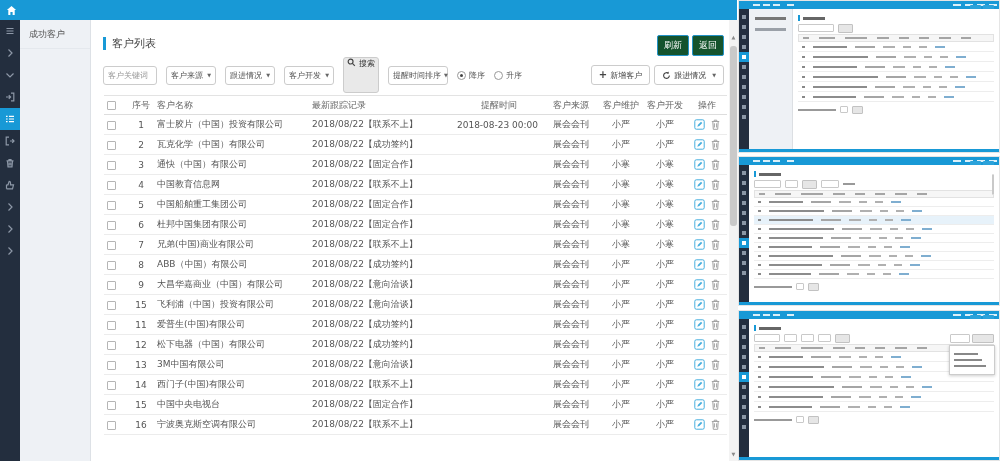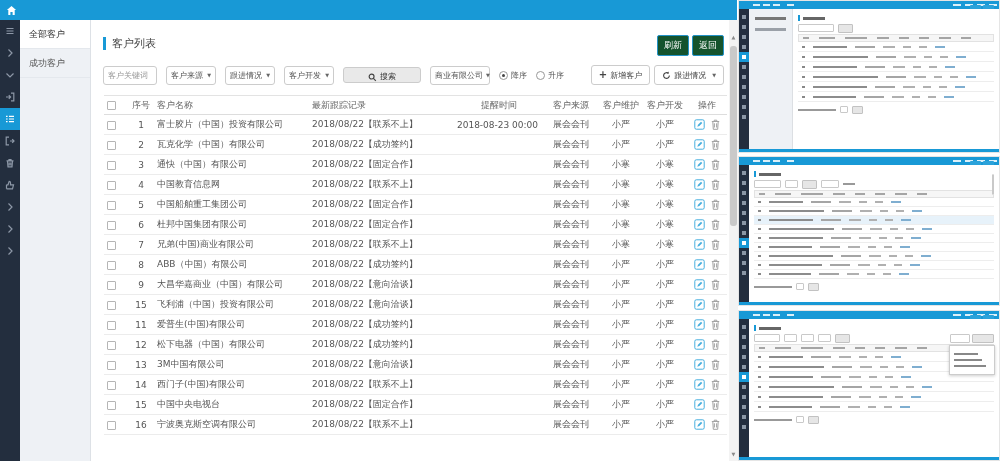--- a/index.html
+++ b/index.html
@@ -37,22 +37,22 @@
   .filter-bar { position:absolute; left:12px; right:5px; top:44px; height:22px;
     display:flex; align-items:center; gap:9px; font-size:8px; color:#777; }
   .f-input { width:54px; height:19px; border:1px solid #ccc; border-radius:3px;
     padding:0 4px; font-size:8px; color:#666; font-family:inherit; }
   .f-input::placeholder { color:#999; }
   .f-select { height:19px; border:1px solid #ccc; border-radius:3px; background:#fff;
     display:flex; align-items:center; justify-content:space-between; padding:0 4px;
     color:#555; cursor:pointer; white-space:nowrap; }
   .w48 { width:50px; } .w60 { width:60px; }
   .caret { font-size:5px; color:#666; margin-left:3px; }
-  .btn-search { height:16px; background:#e9e9e9; border:1px solid #ccc; border-radius:3px;
-    padding:0 24px; display:flex; align-items:flex-end; gap:3px; color:#333; cursor:pointer; white-space:nowrap; }
+  .btn-search { height:36px; background:#e9e9e9; border:1px solid #ccc; border-radius:3px;
+    padding:0 3px; display:flex; align-items:flex-start; gap:3px; color:#333; cursor:pointer; white-space:nowrap; }
   .radio-group { display:flex; align-items:center; gap:3px; color:#555; cursor:pointer; }
   .radio { width:9px; height:9px; border:1px solid #999; border-radius:50%; background:#fff; position:relative; }
   .radio.checked::after { content:''; position:absolute; left:2px; top:2px; right:2px; bottom:2px;
     background:#444; border-radius:50%; }
   .filter-right { margin-left:auto; display:flex; gap:4px; }
   .btn-white { height:20px; border:1px solid #ccc; border-radius:3px; background:#fff;
     color:#444; display:flex; align-items:center; padding:0 7px; gap:3px; cursor:pointer; white-space:nowrap; }
   .plus-glyph { font-weight:bold; font-size:10px; line-height:10px; }
   
   .table-wrap { position:absolute; left:13px; top:75px; width:623px; }
@@ -171,21 +171,20 @@
       </svg>
     </div>
     <div class="side-icon">
       <svg width="10" height="10" viewBox="0 0 10 10" fill="none" stroke="currentColor" stroke-width="1.2">
         <path d="M3.5 1.5 L7 5 L3.5 8.5"></path>
       </svg>
     </div>
   </div>
 
 <div class="subsidebar">
-  <div class="sub-item active">全部客户</div>
   <div class="sub-item">成功客户</div>
 </div>
 
 <div class="main">
   <div class="page-title">客户列表</div>
   <div class="hdr-buttons">
     <span class="btn-blue">刷新</span>
     <span class="btn-blue">返回</span>
   </div>
 
@@ -204,21 +203,21 @@
       <span class="caret">▼</span>
     </span>
     <span class="btn-search">
       <svg width="9" height="9" viewBox="0 0 10 10">
           <circle cx="4" cy="4" r="2.7" fill="none" stroke="#444" stroke-width="1.3"></circle>
           <path d="M6 6 L8.7 8.7" stroke="#444" stroke-width="1.3"></path>
         </svg>
       <span>搜索</span>
     </span>
     <span class="f-select w60">
-      <span>商业有限公司</span>
+      <span>提醒时间排序</span>
       <span class="caret">▼</span>
     </span>
     <span class="radio-group">
       <span class="radio checked"></span>
       <span>降序</span>
     </span>
     <span class="radio-group">
       <span class="radio"></span>
       <span>升序</span>
     </span>

